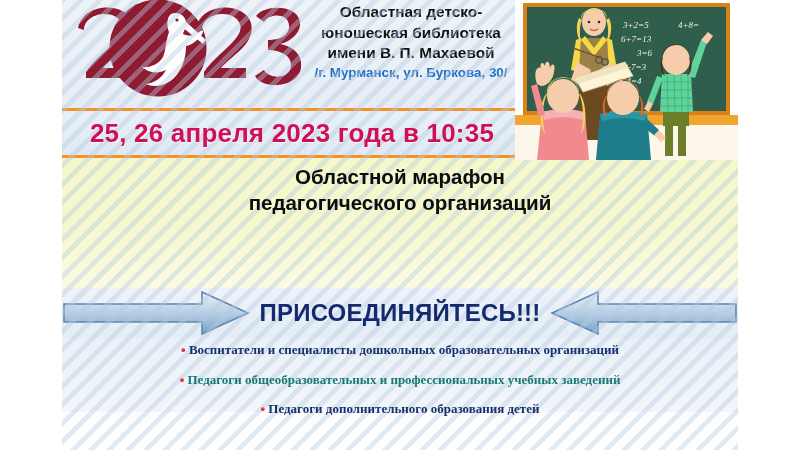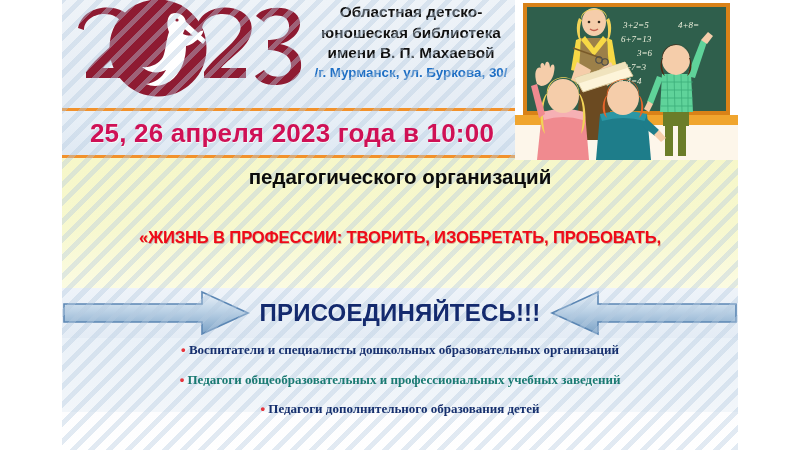--- a/index.html
+++ b/index.html
@@ -283,28 +283,28 @@
           <path d="M125 96 C130 104, 129 114, 124 118 C127 110, 127 101, 124 96 Z" fill="#e8642a"></path>
           <path d="M131 118 L144 130 L140 136 L127 126 Z" fill="#1e7d8a"></path>
           <path d="M144 130 L151 138 L146 142 L139 135 Z" fill="#f5cdaa"></path>
         </g>
       </svg>
     </div>
 
     <div class="band-date"></div>
     <div class="rule-orange" style="top:108px"></div>
     <div class="rule-orange" style="top:155px"></div>
-    <div class="date-text nowrap">25, 26 апреля 2023 года в 10:00</div>
+    <div class="date-text nowrap">25, 26 апреля 2023 года в 10:35</div>
 
     <div class="band-yellow"></div>
     <div class="title-main">
+      <div>Областной марафон</div>
       <div>педагогического организаций</div>
     </div>
     <div class="title-quote">
-      <div class="nowrap">«ЖИЗНЬ В ПРОФЕССИИ: ТВОРИТЬ, ИЗОБРЕТАТЬ, ПРОБОВАТЬ,</div>
     </div>
 
     <div class="band-join"></div>
     <div class="arrows">
       <svg width="676" height="50" viewBox="0 0 676 50" xmlns="http://www.w3.org/2000/svg">
         <defs>
           <linearGradient id="arrGrad" x1="0" y1="0" x2="0" y2="1">
             <stop offset="0%" stop-color="#eaf1f8"></stop>
             <stop offset="45%" stop-color="#bcd2e6"></stop>
             <stop offset="100%" stop-color="#7ba2c6"></stop>

